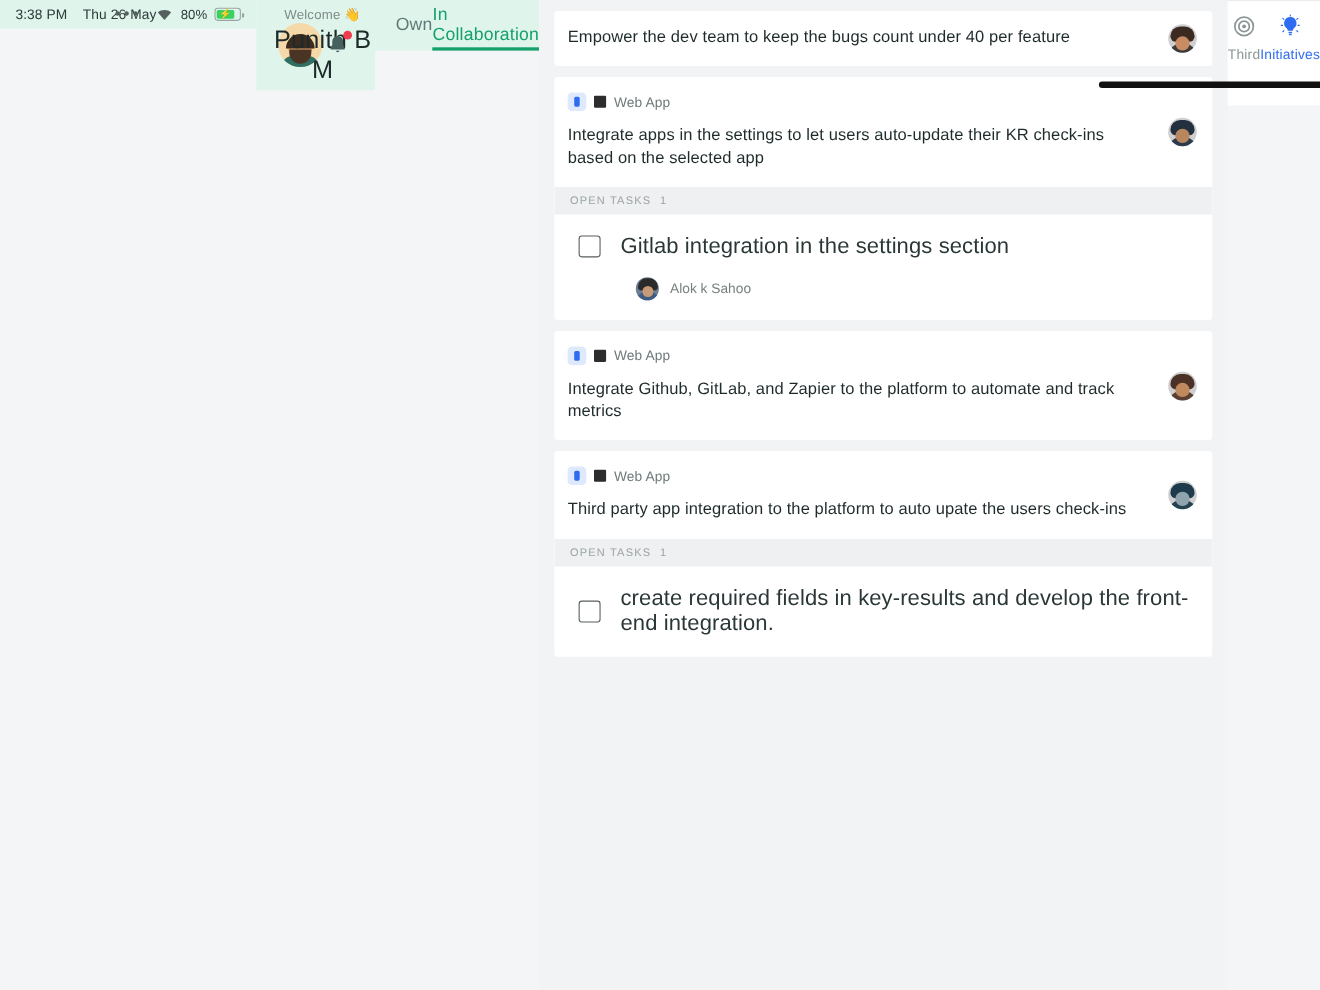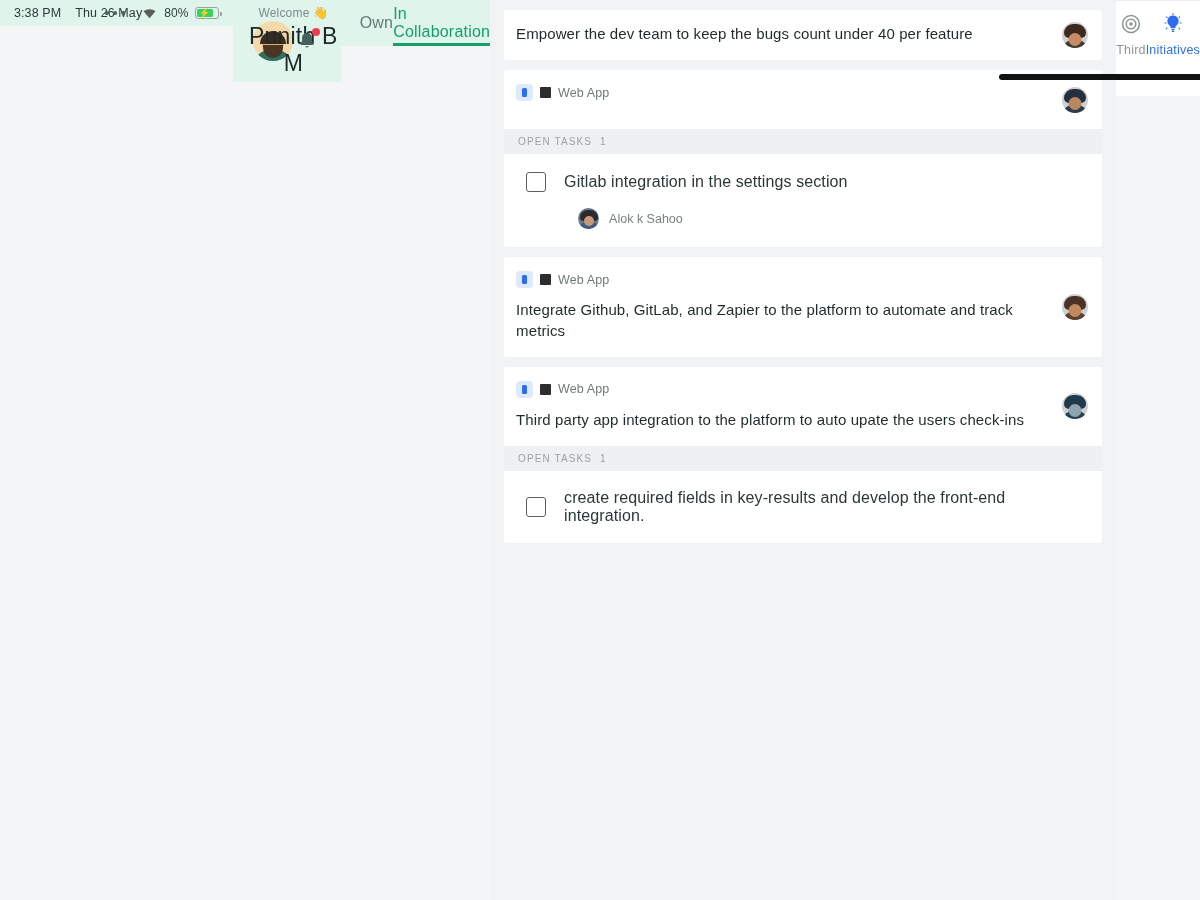--- a/index.html
+++ b/index.html
@@ -309,21 +309,21 @@
   }
   .checkbox {
     width: 20px; height: 20px;
     border: 1.6px solid #585f5e;
     border-radius: 3px;
     background: #fff;
     flex: 0 0 auto;
     cursor: pointer;
   }
   .task-text {
-    font-size: 16px;
+    font-size: 20px;
     color: #2b3737;
     letter-spacing: 0.1px;
   }
   .assignee {
     display: flex;
     align-items: center;
     gap: 10px;
     margin: 16px 0 0 52px;
   }
   .assignee-avatar {
@@ -467,20 +467,21 @@
 
     <div class="card">
       <div class="card-main">
         <div class="meta-row">
           <span class="badge-icon">
             <span class="glyph"></span>
           </span>
           <span class="proj-square"></span>
           <span class="meta-name">Web App</span>
         </div>
+        <div class="card-title">Integrate apps in the settings to let users auto-update their KR check-ins based on the selected app</div>
         <div class="card-avatar">
           <span class="av-body" style="background:#2c3a4c"></span>
           <span class="av-hair" style="background:#23303f"></span>
           <span class="av-face" style="background:#b9875f"></span>
         </div>
       </div>
       <div class="open-tasks-bar">
         <span>OPEN TASKS</span>
         <span>1</span>
       </div>

